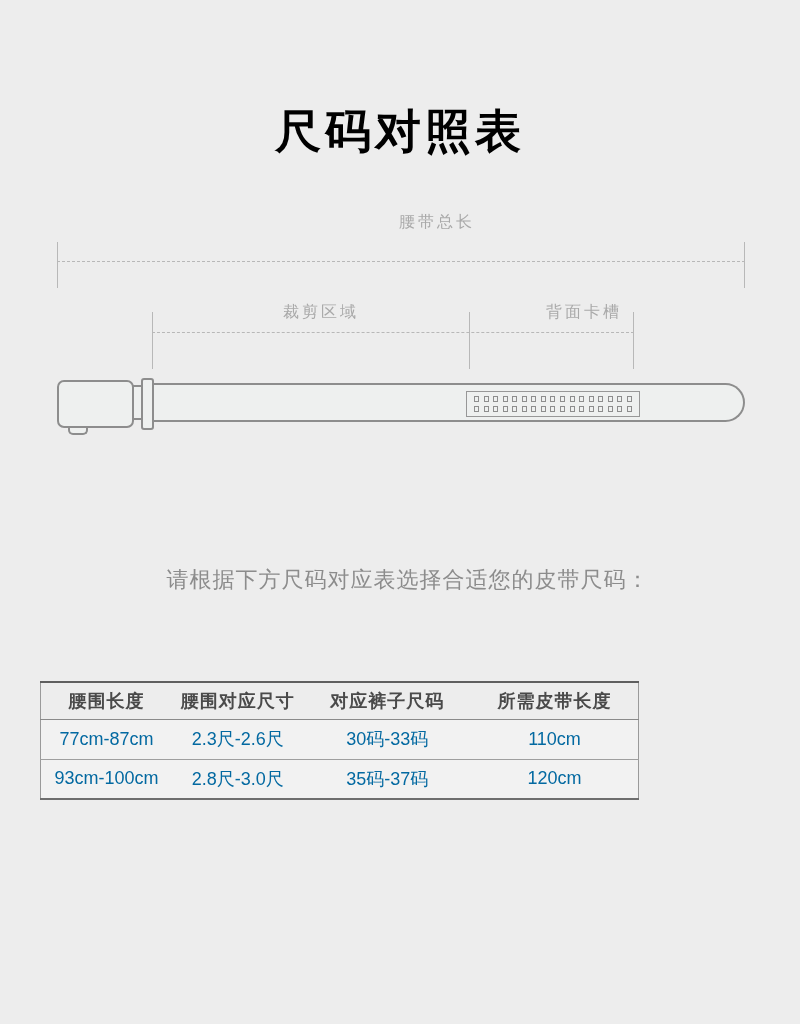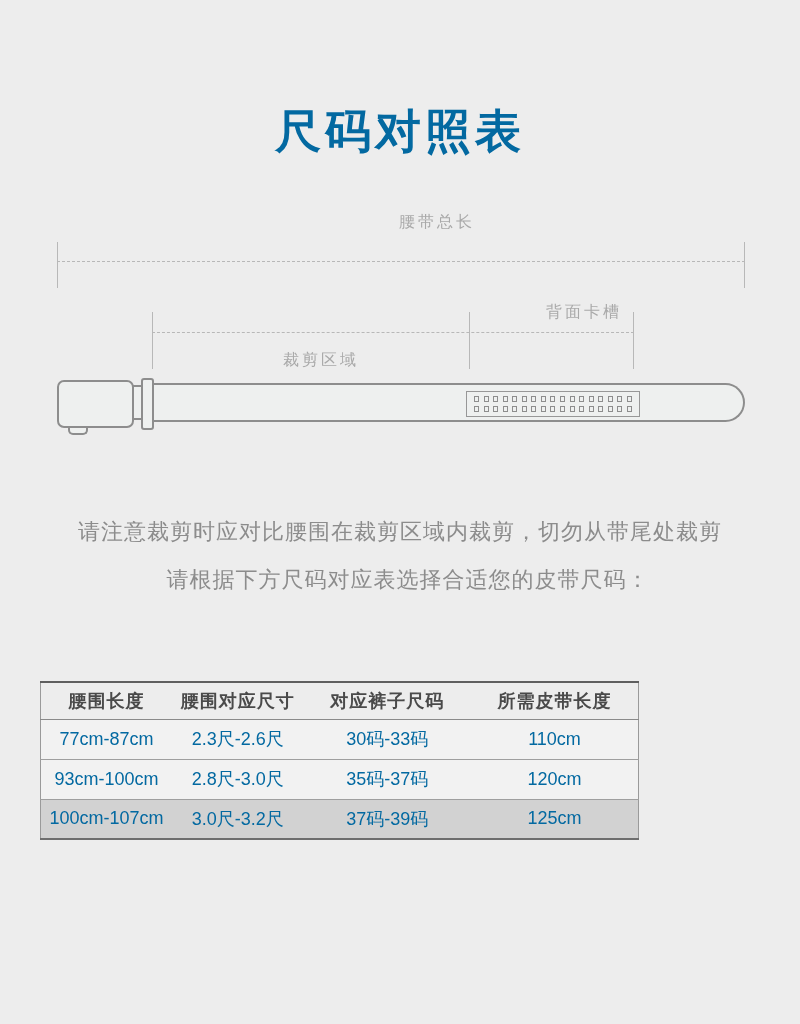--- a/index.html
+++ b/index.html
@@ -2,28 +2,28 @@
 <html><head>
 <meta charset="utf-8">
 <style>
   * { margin:0; padding:0; box-sizing:border-box; }
   body { background:#ededed; font-family:"Liberation Sans", sans-serif; }
   .canvas { position:relative; width:800px; height:1024px; background:#ededed; overflow:hidden; margin:0 auto; }
 
   .page-title {
     position:absolute; top:101px; left:0; width:100%;
     text-align:center; font-size:46px; font-weight:700;
-    color:#0369a1; letter-spacing:4px;
+    color:#000000; letter-spacing:4px;
   }
 
   
   .diagram { position:absolute; left:0; top:0; width:800px; height:470px; }
   .dim-label { position:absolute; font-size:16px; color:#a9a9a9; letter-spacing:3px; }
   .lbl-total { left:399px; top:212px; }
-  .lbl-cut   { left:283px; top:302px;margin-top:48px; }
+  .lbl-cut   { left:283px; top:302px; }
   .lbl-slot  { left:514px; top:302px;margin-left:32px; }
 
   .dash-line { position:absolute; border-top:1px dashed #b8b8b8; height:0; }
   .line-total { left:57px;  top:261px; width:688px; }
   .line-zones { left:152px; top:332px; width:482px; }
 
   .tick { position:absolute; width:1px; background:#b8b8b8; }
   .tick-total { top:242px; height:46px; }
   .t-total-l { left:57px; }  .t-total-r { left:744px; }
   .tick-zone { top:312px; height:57px; }
@@ -148,21 +148,20 @@
         <div class="slot-hole"></div>
         <div class="slot-hole"></div>
         <div class="slot-hole"></div>
         <div class="slot-hole"></div>
         <div class="slot-hole"></div>
         <div class="slot-hole"></div>
         <div class="slot-hole"></div>
       </div>
   </div>
 
-  <div class="note-line note-1">请注意裁剪时应对比腰围在裁剪区域内裁剪，切勿从带尾处裁剪</div>
   <div class="note-line note-2">请根据下方尺码对应表选择合适您的皮带尺码：</div>
 
   <table class="size-table">
     <colgroup>
         <col class="c1">
         <col class="c2">
         <col class="c3">
         <col class="c4">
       </colgroup>
     <thead>
@@ -179,22 +178,16 @@
           <td>2.3尺-2.6尺</td>
           <td>30码-33码</td>
           <td>110cm</td>
         </tr>
         <tr class="row-light">
           <td>93cm-100cm</td>
           <td>2.8尺-3.0尺</td>
           <td>35码-37码</td>
           <td>120cm</td>
         </tr>
-        <tr class="row-gray">
-          <td>100cm-107cm</td>
-          <td>3.0尺-3.2尺</td>
-          <td>37码-39码</td>
-          <td>125cm</td>
-        </tr>
       </tbody>
   </table>
 
 </div>
 
 </body></html>

